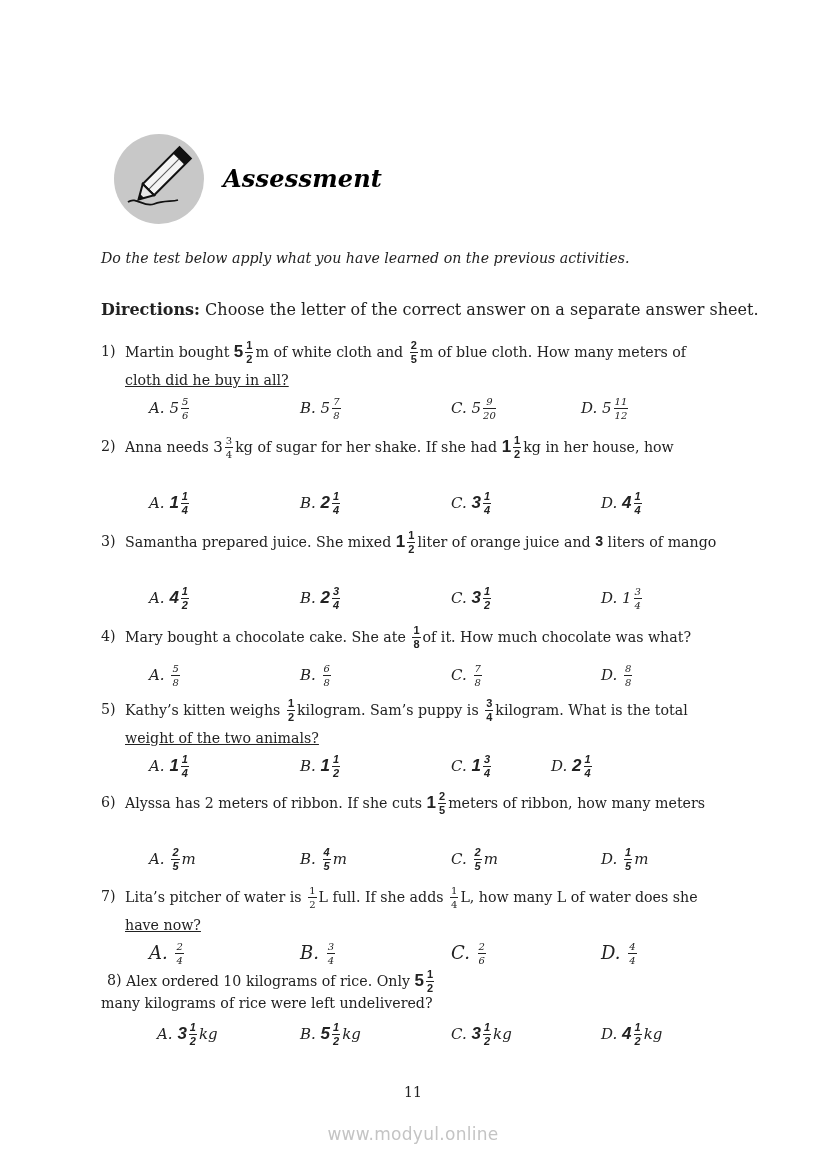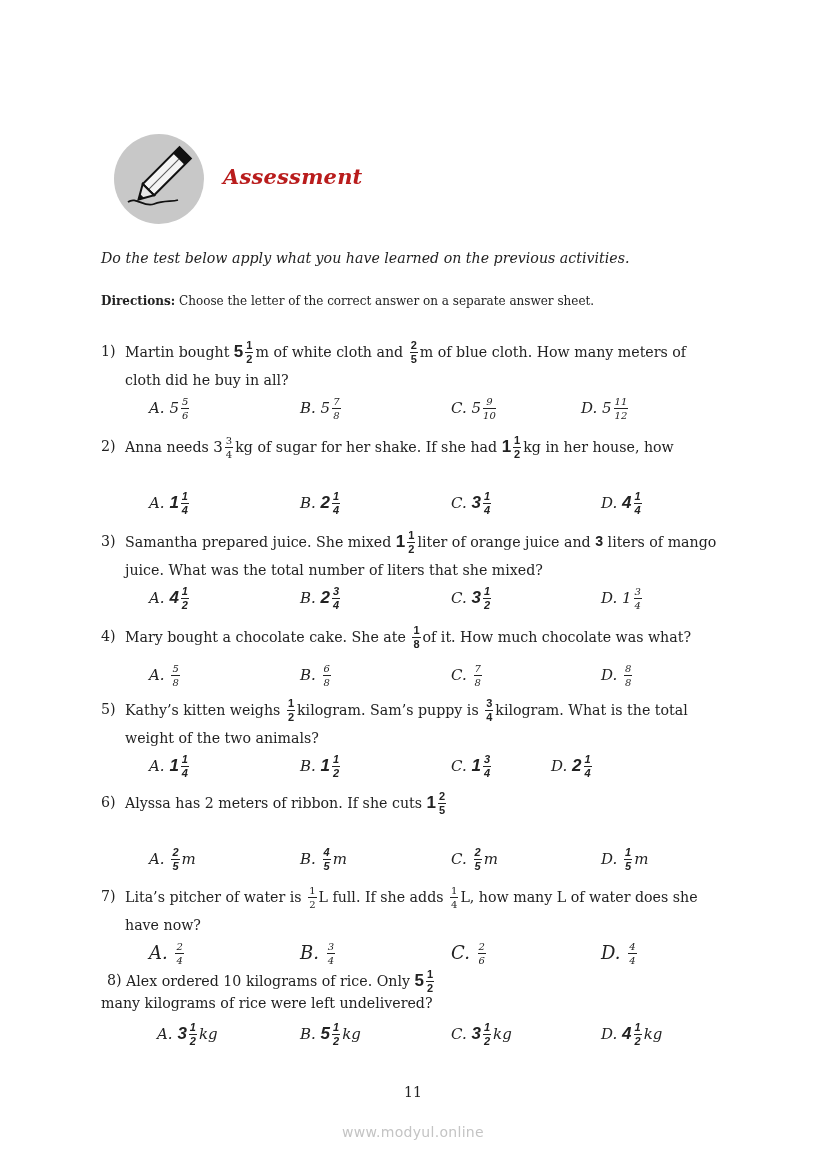--- a/index.html
+++ b/index.html
@@ -3,40 +3,40 @@
 <meta charset="utf-8">
 <style>
   html, body { margin: 0; padding: 0; background: #ffffff; }
   body { width: 826px; height: 1169px; position: relative; overflow: hidden;
          font-family: "DejaVu Serif", "Liberation Serif", serif; color: #1a1a1a; }
   .abs { position: absolute; }
   .icon-circle { left: 114px; top: 134px; width: 90px; height: 90px; border-radius: 50%;
                  background: #c8c8c8; }
   .icon-circle svg { position: absolute; left: 0; top: 0; }
   .title { left: 223px; top: 164px; font-family: "DejaVu Serif", serif; font-weight: bold;
-           font-style: italic; font-size: 21px; color: #b91c1c; letter-spacing: 0.2px; }
+           font-style: italic; font-size: 24px; color: #000000; letter-spacing: 0.2px; }
   .intro { left: 101px; top: 250px; font-style: italic; font-size: 14.2px; color: #222; }
-  .directions { left: 101px; top: 294px; font-size: 12px; color: #222; }
+  .directions { left: 101px; top: 300px; font-size: 16px; color: #222; }
   .directions b { font-weight: bold; }
   .q { left: 101px; width: 630px; font-size: 14.2px; color: #222; line-height: 28px; }
   .q .num { display: inline-block; width: 24px; }
-  .q .indent { padding-left: 24px; }
+  .q .indent { padding-left: 24px; text-decoration: underline; }
   .qtext { text-align: justify; }
   .opts { position: absolute; font-size: 15px; color: #222; }
   .opt { position: absolute; white-space: nowrap; font-style: italic; }
   .frac { display: inline-block; vertical-align: middle; text-align: center; font-family: "Liberation Sans", sans-serif;
           font-weight: bold; font-size: 11px; line-height: 11px; margin: 0 2px; }
   .frac .n { display: block; padding: 0 1px 1px; border-bottom: 1px solid #222; }
   .frac .d { display: block; padding-top: 1px; }
   .frac.light { font-weight: normal; font-family: "DejaVu Serif", serif; font-size: 10px; }
   .whole { font-family: "Liberation Sans", sans-serif; font-weight: bold; font-size: 17px; vertical-align: middle; }
   .whole.light { font-weight: normal; font-family: "DejaVu Serif", serif; font-size: 15px; }
   .page-num { left: 0; width: 826px; top: 1084px; text-align: center; font-size: 14px; color: #222; }
   .watermark { left: 0; width: 826px; top: 1124px; text-align: center;
-               font-family: "DejaVu Sans", sans-serif; font-size: 14px; color: #c4c4c4; letter-spacing: 0.3px; }
+               font-family: "DejaVu Sans", sans-serif; font-size: 17px; color: #c4c4c4; letter-spacing: 0.3px; }
   .inline-text { vertical-align: middle; }
 </style>
 </head>
 <body>
 
 <div class="abs icon-circle">
   <svg width="90" height="90" viewBox="0 0 90 90">
     <g transform="rotate(45 45 45)">
       <rect x="37" y="8" width="16" height="52" fill="#f4f4f4" stroke="#111" stroke-width="2"></rect>
       <rect x="37" y="8" width="16" height="9" fill="#111"></rect>
@@ -54,36 +54,35 @@
   <b>Directions:</b><span> Choose the letter of the correct answer on a separate answer sheet.</span>
 </div>
 
 <div id="questions">
     <div class="abs q" style="top: 337px;">
       <div class="qtext"><span class="num">1)</span><span class="inline-text">Martin bought </span><span style="white-space: nowrap;"><span class="whole">5</span><span class="frac"><span class="n">1</span><span class="d">2</span></span></span><span class="inline-text">m of white cloth and </span><span style="white-space: nowrap;"><span class="whole"></span><span class="frac"><span class="n">2</span><span class="d">5</span></span></span><span class="inline-text">m of blue cloth. How many meters of</span></div>
       <div class="indent">cloth did he buy in all?</div>
       <div class="opts" style="top: 56px; left: 0px; width: 630px;">
         <div class="opt" style="left: 48px;"><span class="inline-text">A.</span> <span style="white-space: nowrap;"><span class="whole light">5</span><span class="frac light"><span class="n">5</span><span class="d">6</span></span></span></div>
         <div class="opt" style="left: 199px;"><span class="inline-text">B.</span> <span style="white-space: nowrap;"><span class="whole light">5</span><span class="frac light"><span class="n">7</span><span class="d">8</span></span></span></div>
-        <div class="opt" style="left: 350px;"><span class="inline-text">C.</span> <span style="white-space: nowrap;"><span class="whole light">5</span><span class="frac light"><span class="n">9</span><span class="d">10</span></span></span></div>
+        <div class="opt" style="left: 350px;"><span class="inline-text">C.</span> <span style="white-space: nowrap;"><span class="whole light">5</span><span class="frac light"><span class="n">9</span><span class="d">20</span></span></span></div>
         <div class="opt" style="left: 480px;"><span class="inline-text">D.</span> <span style="white-space: nowrap;"><span class="whole light">5</span><span class="frac light"><span class="n">11</span><span class="d">12</span></span></span></div>
       </div>
     </div>
     <div class="abs q" style="top: 432px;">
       <div class="qtext"><span class="num">2)</span><span class="inline-text">Anna needs </span><span style="white-space: nowrap;"><span class="whole light">3</span><span class="frac light"><span class="n">3</span><span class="d">4</span></span></span><span class="inline-text">kg of sugar for her shake. If she had </span><span style="white-space: nowrap;"><span class="whole">1</span><span class="frac"><span class="n">1</span><span class="d">2</span></span></span><span class="inline-text">kg in her house, how</span></div>
       <div class="opts" style="top: 56px; left: 0px; width: 630px;">
         <div class="opt" style="left: 48px;"><span class="inline-text">A.</span> <span style="white-space: nowrap;"><span class="whole">1</span><span class="frac"><span class="n">1</span><span class="d">4</span></span></span></div>
         <div class="opt" style="left: 199px;"><span class="inline-text">B.</span> <span style="white-space: nowrap;"><span class="whole">2</span><span class="frac"><span class="n">1</span><span class="d">4</span></span></span></div>
         <div class="opt" style="left: 350px;"><span class="inline-text">C.</span> <span style="white-space: nowrap;"><span class="whole">3</span><span class="frac"><span class="n">1</span><span class="d">4</span></span></span></div>
         <div class="opt" style="left: 500px;"><span class="inline-text">D.</span> <span style="white-space: nowrap;"><span class="whole">4</span><span class="frac"><span class="n">1</span><span class="d">4</span></span></span></div>
       </div>
     </div>
     <div class="abs q" style="top: 527px;">
       <div class="qtext"><span class="num">3)</span><span class="inline-text">Samantha prepared juice. She mixed </span><span style="white-space: nowrap;"><span class="whole">1</span><span class="frac"><span class="n">1</span><span class="d">2</span></span></span><span class="inline-text">liter of orange juice and </span><b style="font-family: &quot;Liberation Sans&quot;, sans-serif;">3</b><span class="inline-text"> liters of mango</span></div>
-      <div class="indent">juice. What was the total number of liters that she mixed?</div>
       <div class="opts" style="top: 56px; left: 0px; width: 630px;">
         <div class="opt" style="left: 48px;"><span class="inline-text">A.</span> <span style="white-space: nowrap;"><span class="whole">4</span><span class="frac"><span class="n">1</span><span class="d">2</span></span></span></div>
         <div class="opt" style="left: 199px;"><span class="inline-text">B.</span> <span style="white-space: nowrap;"><span class="whole">2</span><span class="frac"><span class="n">3</span><span class="d">4</span></span></span></div>
         <div class="opt" style="left: 350px;"><span class="inline-text">C.</span> <span style="white-space: nowrap;"><span class="whole">3</span><span class="frac"><span class="n">1</span><span class="d">2</span></span></span></div>
         <div class="opt" style="left: 500px;"><span class="inline-text">D.</span> <span style="white-space: nowrap;"><span class="whole light">1</span><span class="frac light"><span class="n">3</span><span class="d">4</span></span></span></div>
       </div>
     </div>
     <div class="abs q" style="top: 622px;">
       <div class="qtext"><span class="num">4)</span><span class="inline-text">Mary bought a chocolate cake. She ate </span><span style="white-space: nowrap;"><span class="whole"></span><span class="frac"><span class="n">1</span><span class="d">8</span></span></span><span class="inline-text">of it. How much chocolate was what?</span></div>
       <div class="opts" style="top: 38px; left: 0px; width: 630px;">
@@ -97,21 +96,21 @@
       <div class="qtext"><span class="num">5)</span><span class="inline-text">Kathy’s kitten weighs </span><span style="white-space: nowrap;"><span class="whole"></span><span class="frac"><span class="n">1</span><span class="d">2</span></span></span><span class="inline-text">kilogram. Sam’s puppy is </span><span style="white-space: nowrap;"><span class="whole"></span><span class="frac"><span class="n">3</span><span class="d">4</span></span></span><span class="inline-text">kilogram. What is the total</span></div>
       <div class="indent">weight of the two animals?</div>
       <div class="opts" style="top: 56px; left: 0px; width: 630px;">
         <div class="opt" style="left: 48px;"><span class="inline-text">A.</span> <span style="white-space: nowrap;"><span class="whole">1</span><span class="frac"><span class="n">1</span><span class="d">4</span></span></span></div>
         <div class="opt" style="left: 199px;"><span class="inline-text">B.</span> <span style="white-space: nowrap;"><span class="whole">1</span><span class="frac"><span class="n">1</span><span class="d">2</span></span></span></div>
         <div class="opt" style="left: 350px;"><span class="inline-text">C.</span> <span style="white-space: nowrap;"><span class="whole">1</span><span class="frac"><span class="n">3</span><span class="d">4</span></span></span></div>
         <div class="opt" style="left: 450px;"><span class="inline-text">D.</span> <span style="white-space: nowrap;"><span class="whole">2</span><span class="frac"><span class="n">1</span><span class="d">4</span></span></span></div>
       </div>
     </div>
     <div class="abs q" style="top: 788px;">
-      <div class="qtext"><span class="num">6)</span><span class="inline-text">Alyssa has 2 meters of ribbon. If she cuts </span><span style="white-space: nowrap;"><span class="whole">1</span><span class="frac"><span class="n">2</span><span class="d">5</span></span></span></div>
+      <div class="qtext"><span class="num">6)</span><span class="inline-text">Alyssa has 2 meters of ribbon. If she cuts </span><span style="white-space: nowrap;"><span class="whole">1</span><span class="frac"><span class="n">2</span><span class="d">5</span></span></span><span class="inline-text">meters of ribbon, how many meters</span></div>
       <div class="opts" style="top: 56px; left: 0px; width: 630px;">
         <div class="opt" style="left: 48px;"><span class="inline-text">A.</span> <span style="white-space: nowrap;"><span class="whole"></span><span class="frac"><span class="n">2</span><span class="d">5</span></span></span><span class="inline-text">m</span></div>
         <div class="opt" style="left: 199px;"><span class="inline-text">B.</span> <span style="white-space: nowrap;"><span class="whole"></span><span class="frac"><span class="n">4</span><span class="d">5</span></span></span><span class="inline-text">m</span></div>
         <div class="opt" style="left: 350px;"><span class="inline-text">C.</span> <span style="white-space: nowrap;"><span class="whole"></span><span class="frac"><span class="n">2</span><span class="d">5</span></span></span><span class="inline-text">m</span></div>
         <div class="opt" style="left: 500px;"><span class="inline-text">D.</span> <span style="white-space: nowrap;"><span class="whole"></span><span class="frac"><span class="n">1</span><span class="d">5</span></span></span><span class="inline-text">m</span></div>
       </div>
     </div>
     <div class="abs q" style="top: 882px;">
       <div class="qtext"><span class="num">7)</span><span class="inline-text">Lita’s pitcher of water is </span><span style="white-space: nowrap;"><span class="whole light"></span><span class="frac light"><span class="n">1</span><span class="d">2</span></span></span><span class="inline-text">L full. If she adds </span><span style="white-space: nowrap;"><span class="whole light"></span><span class="frac light"><span class="n">1</span><span class="d">4</span></span></span><span class="inline-text">L, how many L of water does she</span></div>
       <div class="indent">have now?</div>

